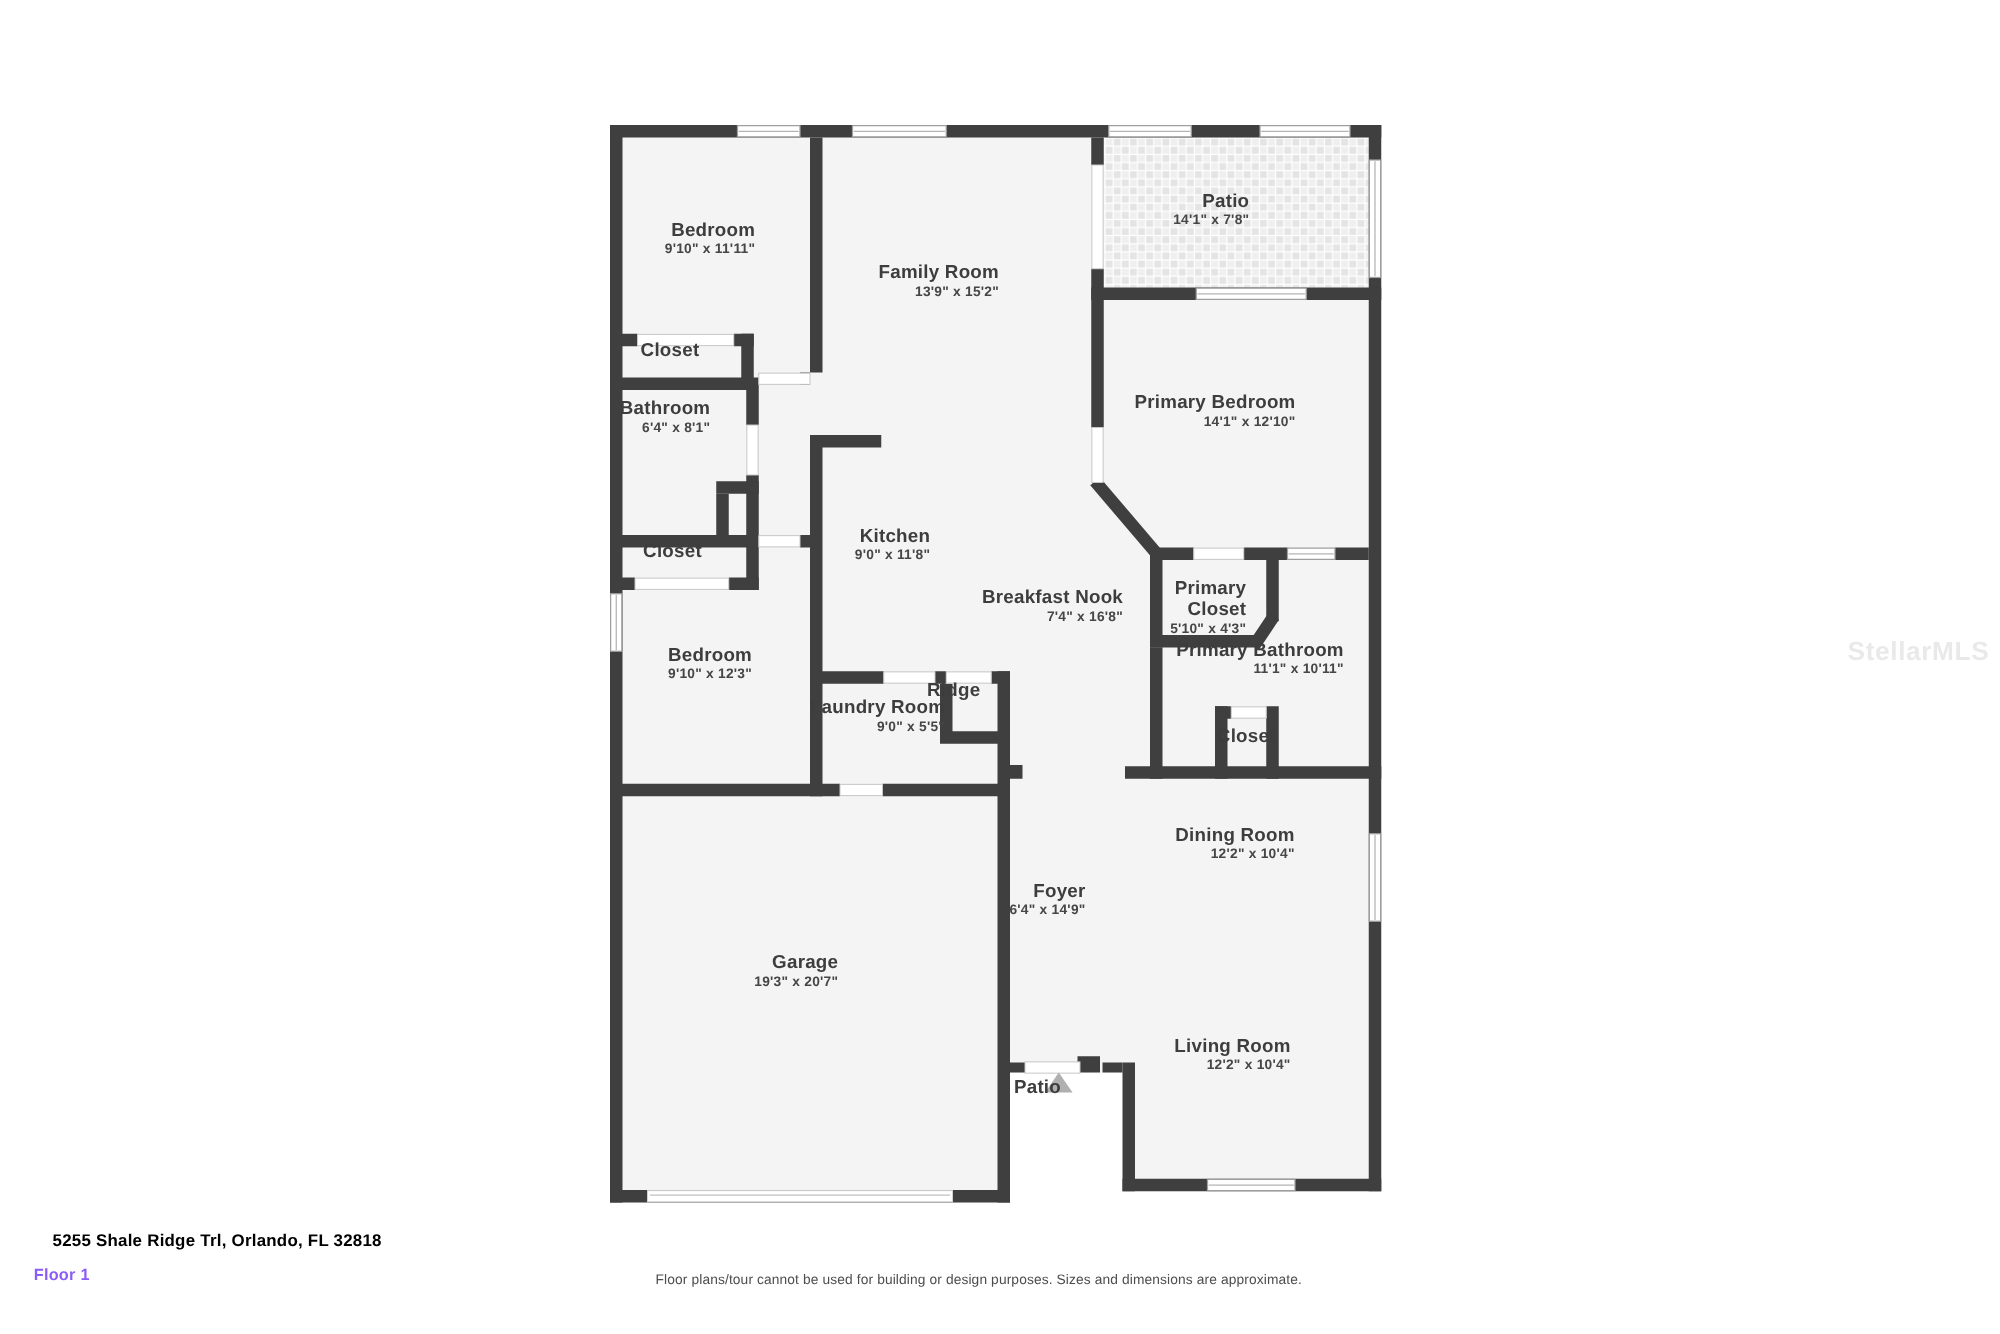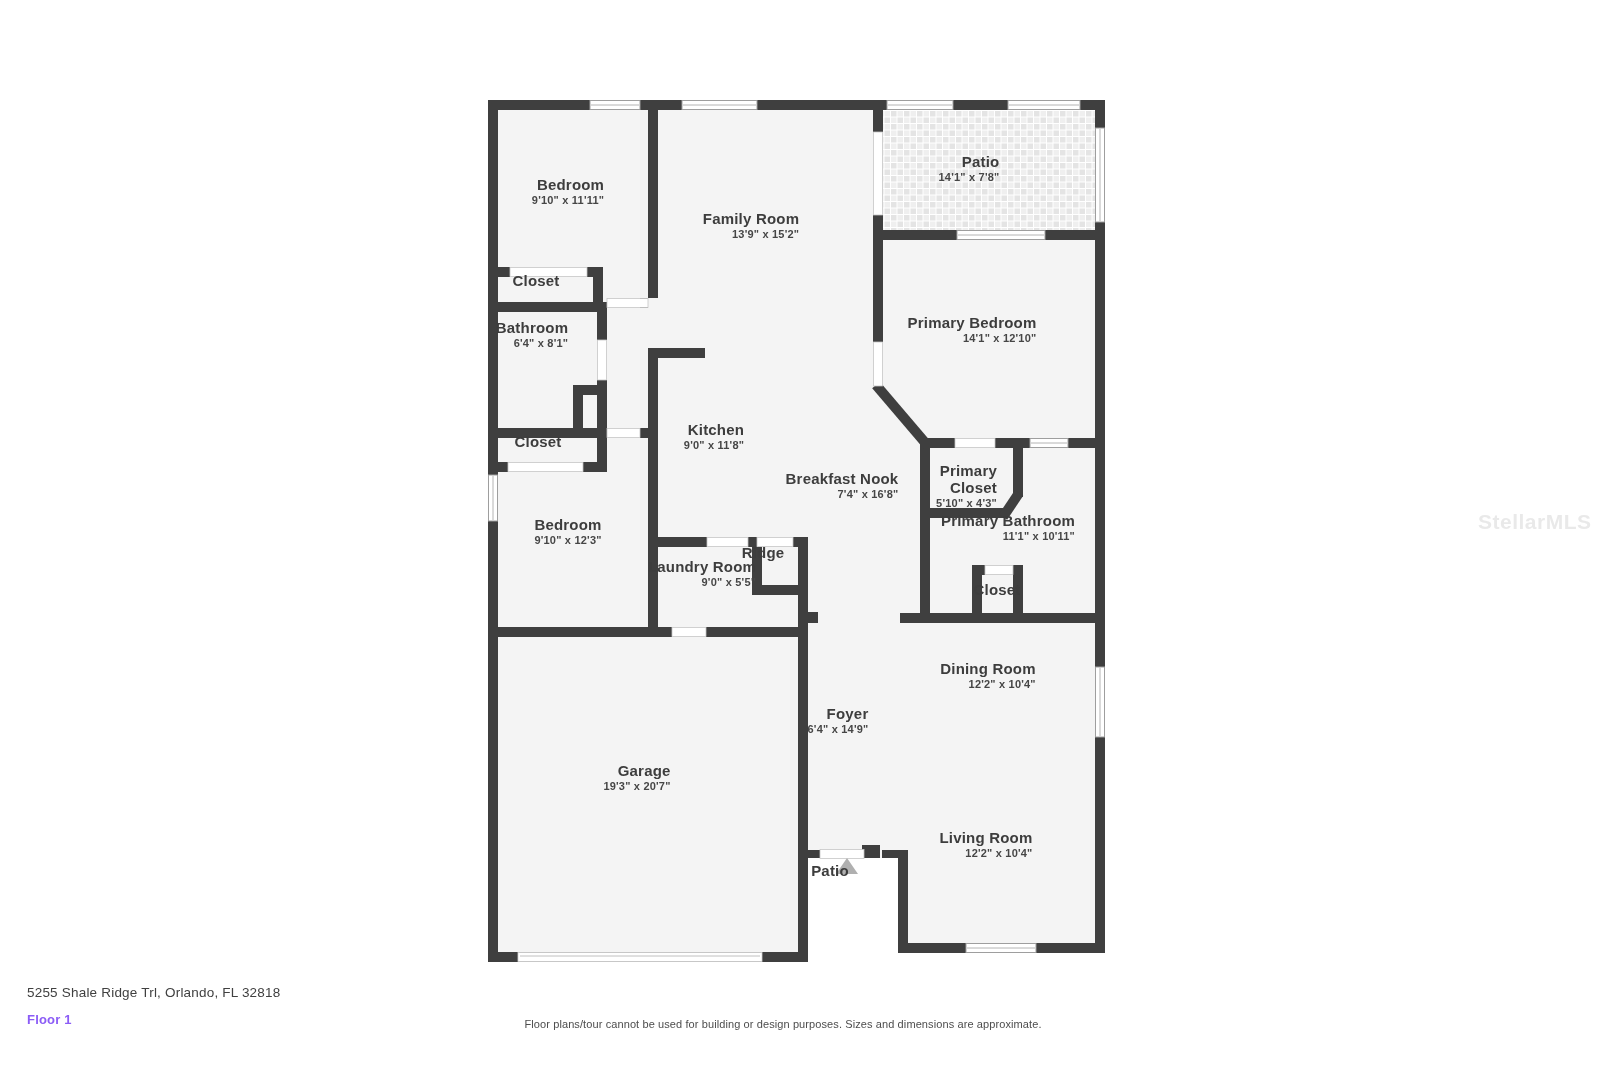--- a/index.html
+++ b/index.html
@@ -10,21 +10,21 @@
   #stage{position:absolute;left:0;top:0;width:1600px;height:1067px;}
   svg{position:absolute;left:0;top:0;}
   .room-label{
     position:absolute;transform:translate(-50%,-50%);
     text-align:right;color:#3d3d3d;white-space:nowrap;pointer-events:none;
   }
   .room-label .rname{display:block;font-size:15px;font-weight:700;line-height:17px;letter-spacing:.2px;}
   .room-label .rdims{display:block;font-size:11px;font-weight:700;line-height:14px;color:#464646;letter-spacing:.2px;}
   .room-label.narrow{white-space:normal;width:92px;margin-top:20px;}
   .footer-address{
-    position:absolute;left:27px;top:985px;font-size:13.5px;font-weight:400;color:#404040;letter-spacing:.2px;
+    position:absolute;left:42px;top:985px;font-size:13.5px;font-weight:700;color:#000000;letter-spacing:.2px;
   }
   .footer-floor{
     position:absolute;left:27px;top:1012px;font-size:13px;font-weight:700;color:#8b5cf6;letter-spacing:.2px;
   }
   .footer-disclaimer{
     position:absolute;left:783px;top:1018px;transform:translateX(-50%);
     font-size:11px;font-weight:400;color:#4d4d4d;letter-spacing:.1px;white-space:nowrap;
   }
   .watermark{
     position:absolute;left:1478px;top:510px;font-size:21px;font-weight:700;

